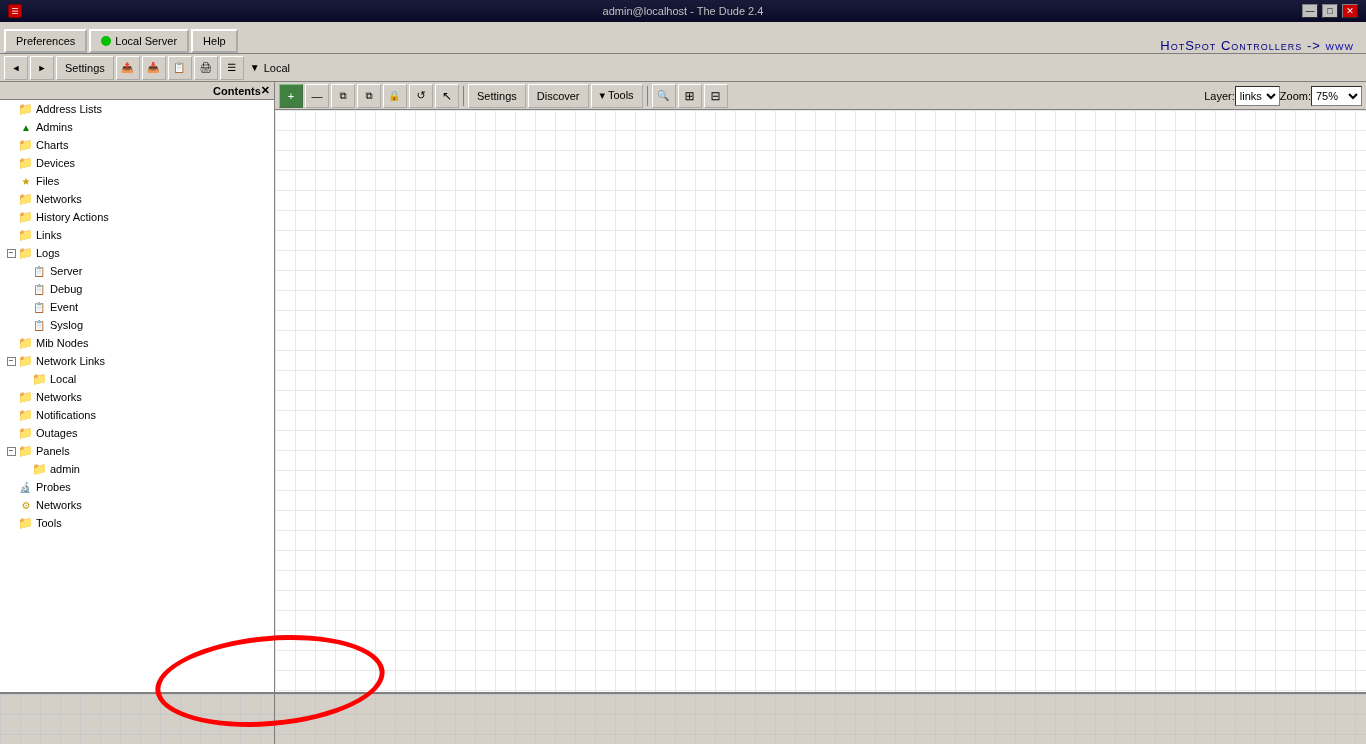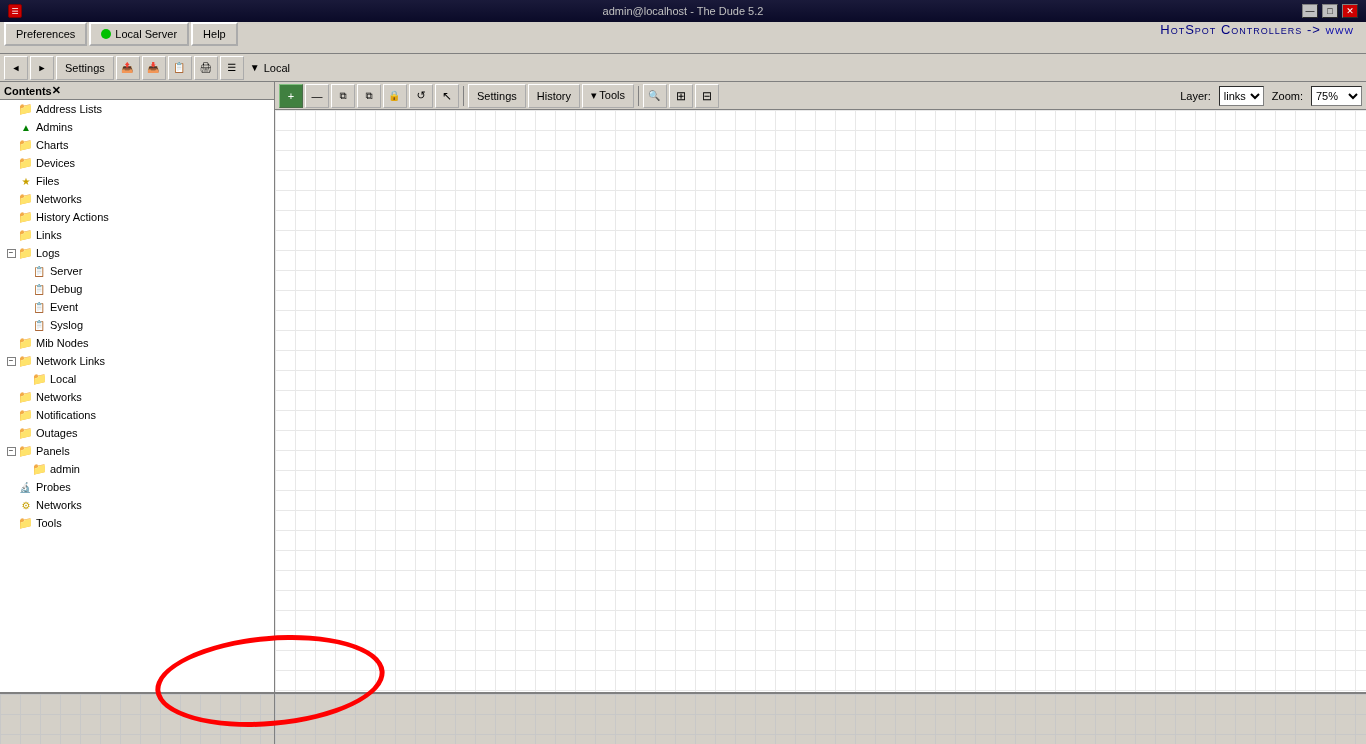--- a/index.html
+++ b/index.html
@@ -25,21 +25,21 @@
       display: flex; align-items: center; justify-content: center;
       font-size: 9px; cursor: pointer; color: black;
     }
     .win-icon { width: 14px; height: 14px; background: #c00; border: 1px solid #800; border-radius: 2px; display: flex; align-items: center; justify-content: center; color: white; font-size: 8px; }
 
     
     #menu-bar {
       height: 32px;
       background: #d4d0c8;
       display: flex;
-      align-items: flex-start;
+      align-items: flex-end;
       border-bottom: 1px solid #808080;
       padding: 0 4px;
       gap: 2px;
     }
     .menu-btn {
       height: 24px;
       padding: 0 10px;
       border: 2px outset #ffffff;
       background: #d4d0c8;
       cursor: pointer;
@@ -98,21 +98,21 @@
       border-right: 1px solid #808080;
       overflow-y: auto;
       display: flex;
       flex-direction: column;
     }
     #contents-header {
       background: #d4d0c8;
       padding: 2px 4px;
       display: flex;
       align-items: center;
-      justify-content: flex-start;
+      justify-content: flex-end;
       border-bottom: 1px solid #808080;
       font-weight: bold;
     }
     .tree-area {
       flex: 1;
       overflow-y: auto;
       background: white;
     }
     .tree-item {
       display: flex;
@@ -199,21 +199,21 @@
     .folder-icon { color: #c8a000; font-size: 12px; }
     .minus-box { background: white; border: 1px solid #808080; width: 9px; height: 9px; display: inline-flex; align-items: center; justify-content: center; font-size: 8px; line-height: 1; }
   </style>
 </head>
 <body>
 
 <div id="title-bar">
   <div id="title-bar-left">
     <div class="win-icon">☰</div>
   </div>
-  <div id="title-bar-center">admin@localhost - The Dude 5.2</div>
+  <div id="title-bar-center">admin@localhost - The Dude 2.4</div>
   <div id="title-bar-right">
     <div class="title-btn">—</div>
     <div class="title-btn">□</div>
     <div class="title-btn" style="background:#c00;color:white;">✕</div>
   </div>
 </div>
 
 <div id="menu-bar">
   <button class="menu-btn">Preferences</button>
   <button class="menu-btn server-btn">
@@ -409,27 +409,27 @@
     <div class="map-toolbar">
       <button class="tb-btn" style="color:white;background:#408040;border-color:#80c080;">+</button>
       <button class="tb-btn">—</button>
       <button class="tb-btn" style="font-size:10px;">⧉</button>
       <button class="tb-btn" style="font-size:10px;">⧉</button>
       <button class="tb-btn" style="font-size:10px;">🔒</button>
       <button class="tb-btn">↺</button>
       <button class="tb-btn" style="font-size:12px;">↖</button>
       <div class="tb-separator"></div>
       <button class="tb-btn tb-btn-text">Settings</button>
-      <button class="tb-btn tb-btn-text">History</button>
+      <button class="tb-btn tb-btn-text">Discover</button>
       <button class="tb-btn tb-btn-text">▾ Tools</button>
       <div class="tb-separator"></div>
       <button class="tb-btn" style="font-size:10px;">🔍</button>
       <button class="tb-btn" style="font-size:12px;">⊞</button>
       <button class="tb-btn" style="font-size:12px;">⊟</button>
-      <div style="margin-left:auto;display:flex;align-items:center;gap:8px;">
+      <div style="margin-left:auto;display:flex;align-items:center;gap:0;">
         <label>Layer:</label>
         <select class="layer-select">
           <option>links</option>
         </select>
         <label>Zoom:</label>
         <select class="zoom-select">
           <option>75%</option>
           <option>50%</option>
           <option>100%</option>
         </select>

